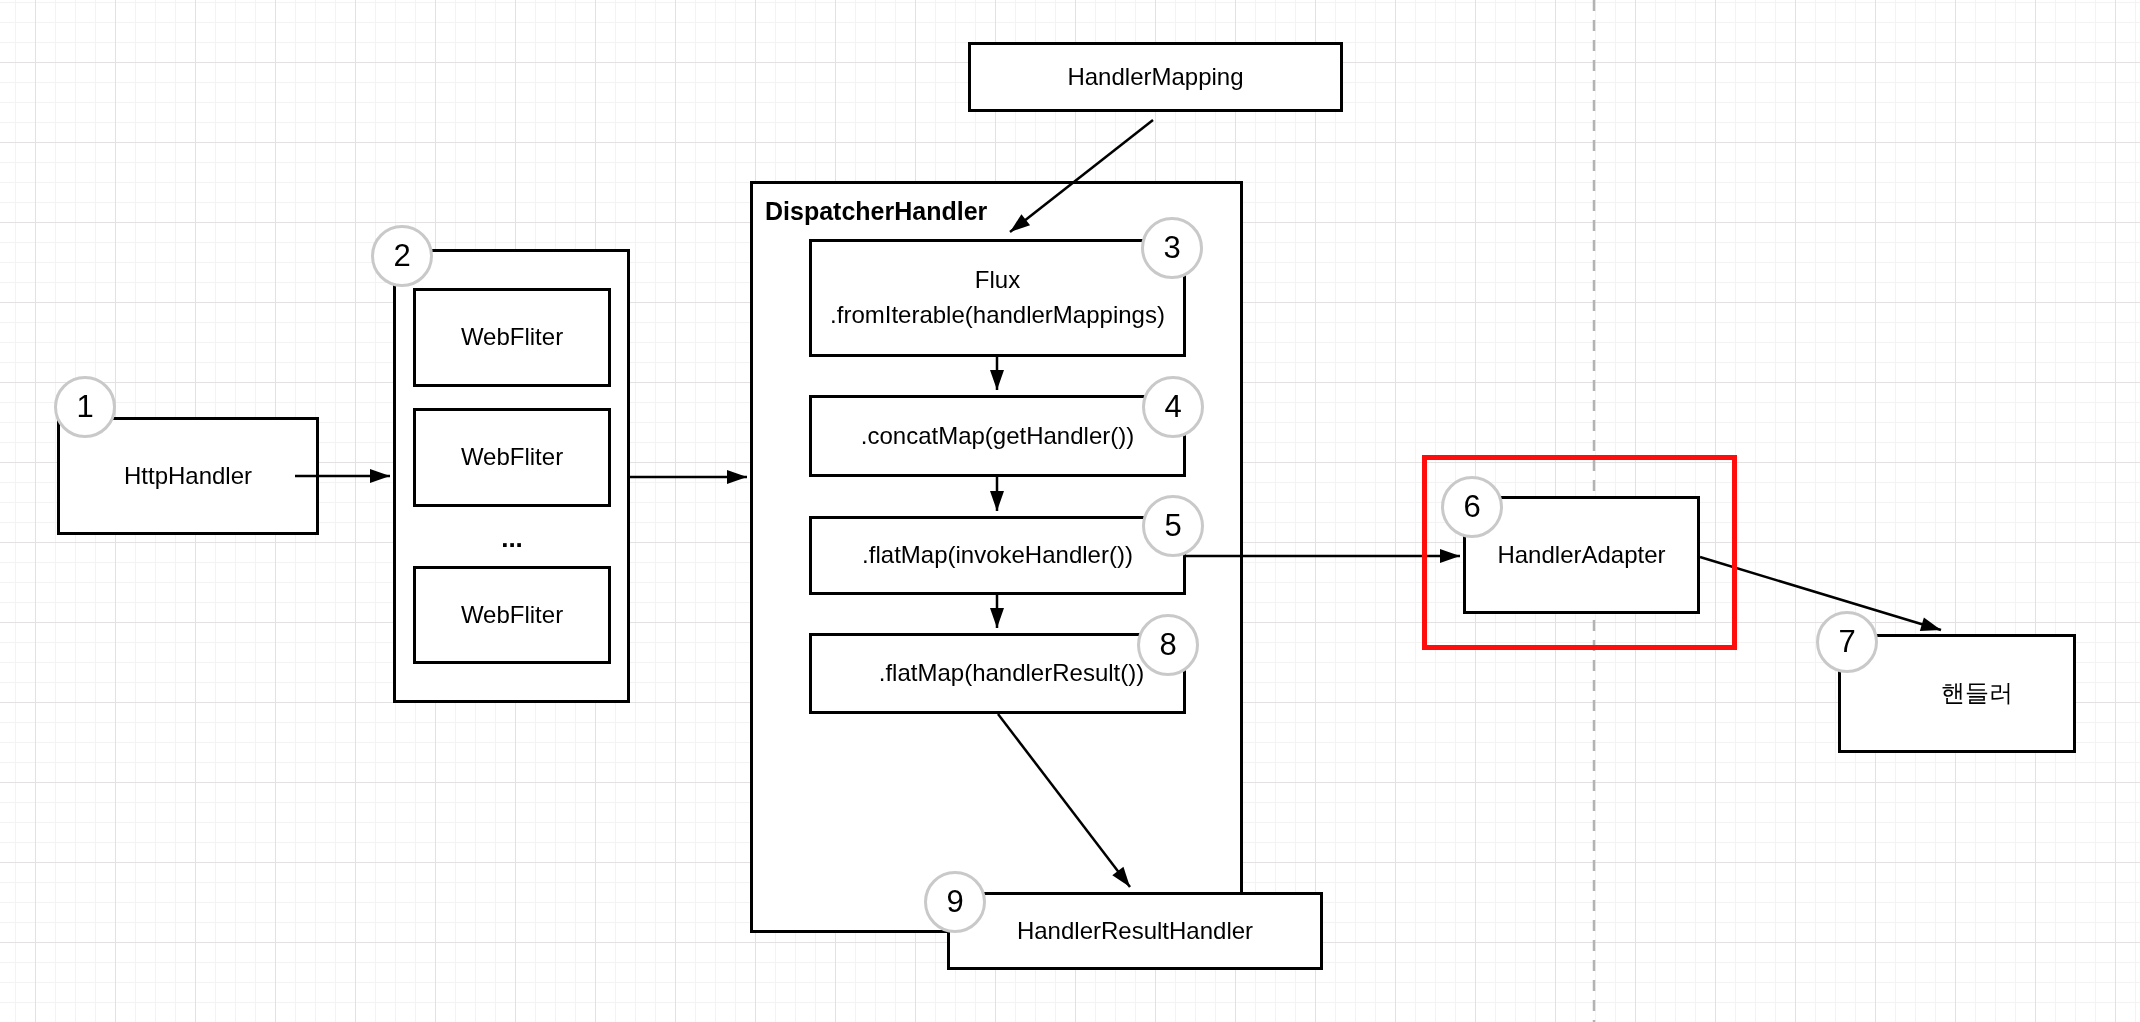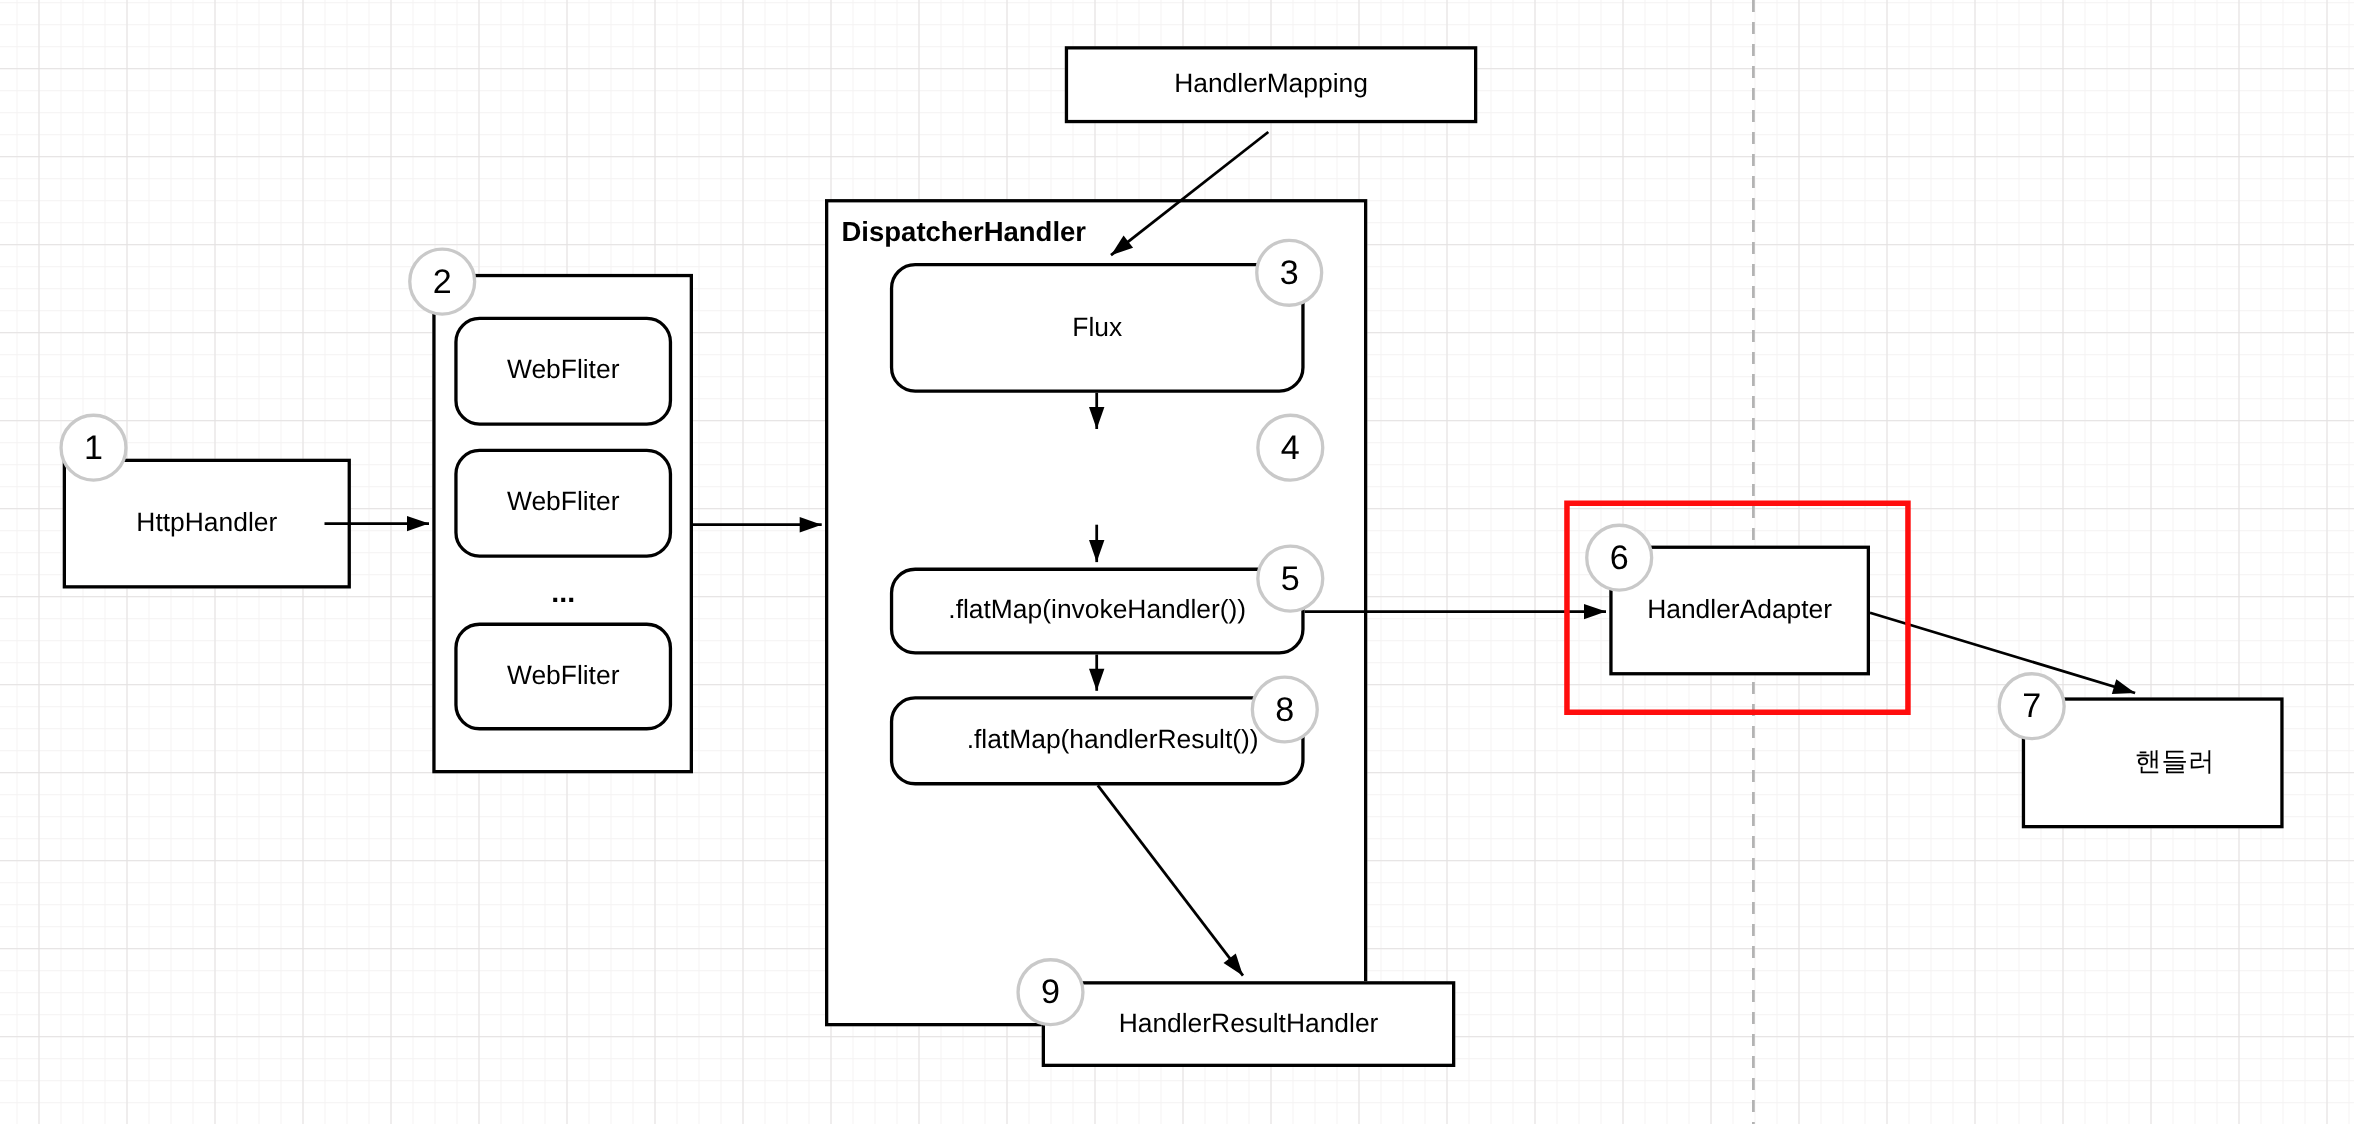--- a/index.html
+++ b/index.html
@@ -22,21 +22,21 @@
   #guide-layer{z-index:1;}
   #arrow-layer{z-index:20;}
   .box{
     position:absolute;box-sizing:border-box;
     border:3px solid #000;background:#fff;
     display:flex;align-items:center;justify-content:center;
     text-align:center;font-size:24px;line-height:1.45;
     z-index:10;
   }
   .group-box{z-index:9;}
-  .inner{z-index:11;border-radius:23px;}
+  .inner{z-index:11;}
   .red-frame{
     position:absolute;box-sizing:border-box;
     border:5px solid #ff0d0d;background:transparent;
     z-index:25;
   }
   .badge{
     position:absolute;box-sizing:border-box;
     width:62px;height:62px;border-radius:50%;
     border:3px solid #c9c9c9;background:#fff;
     display:flex;align-items:center;justify-content:center;
@@ -81,22 +81,26 @@
   <div class="box inner" style="left:413px;top:566px;width:198px;height:98px;">
     <span>WebFliter</span>
   </div>
 
   <div class="box group-box" style="left:750px;top:181px;width:493px;height:752px;justify-content:flex-start;align-items:flex-start;">
     <span class="dh-title">DispatcherHandler</span>
   </div>
 
   <div class="box inner two-line" style="left:809px;top:239px;width:377px;height:118px;flex-direction:column;">
     <span>Flux</span>
+    <span>.fromIterable(handlerMappings)</span>
   </div>
 
+  <div class="box inner" style="left:809px;top:395px;width:377px;height:82px;">
+    <span>.concatMap(getHandler())</span>
+  </div>
 
   <div class="box inner" style="left:809px;top:516px;width:377px;height:79px;">
     <span>.flatMap(invokeHandler())</span>
   </div>
 
   <div class="box inner" style="left:809px;top:633px;width:377px;height:81px;padding-left:28px;">
     <span>.flatMap(handlerResult())</span>
   </div>
 
   <div class="box" style="left:1463px;top:496px;width:237px;height:118px;">

